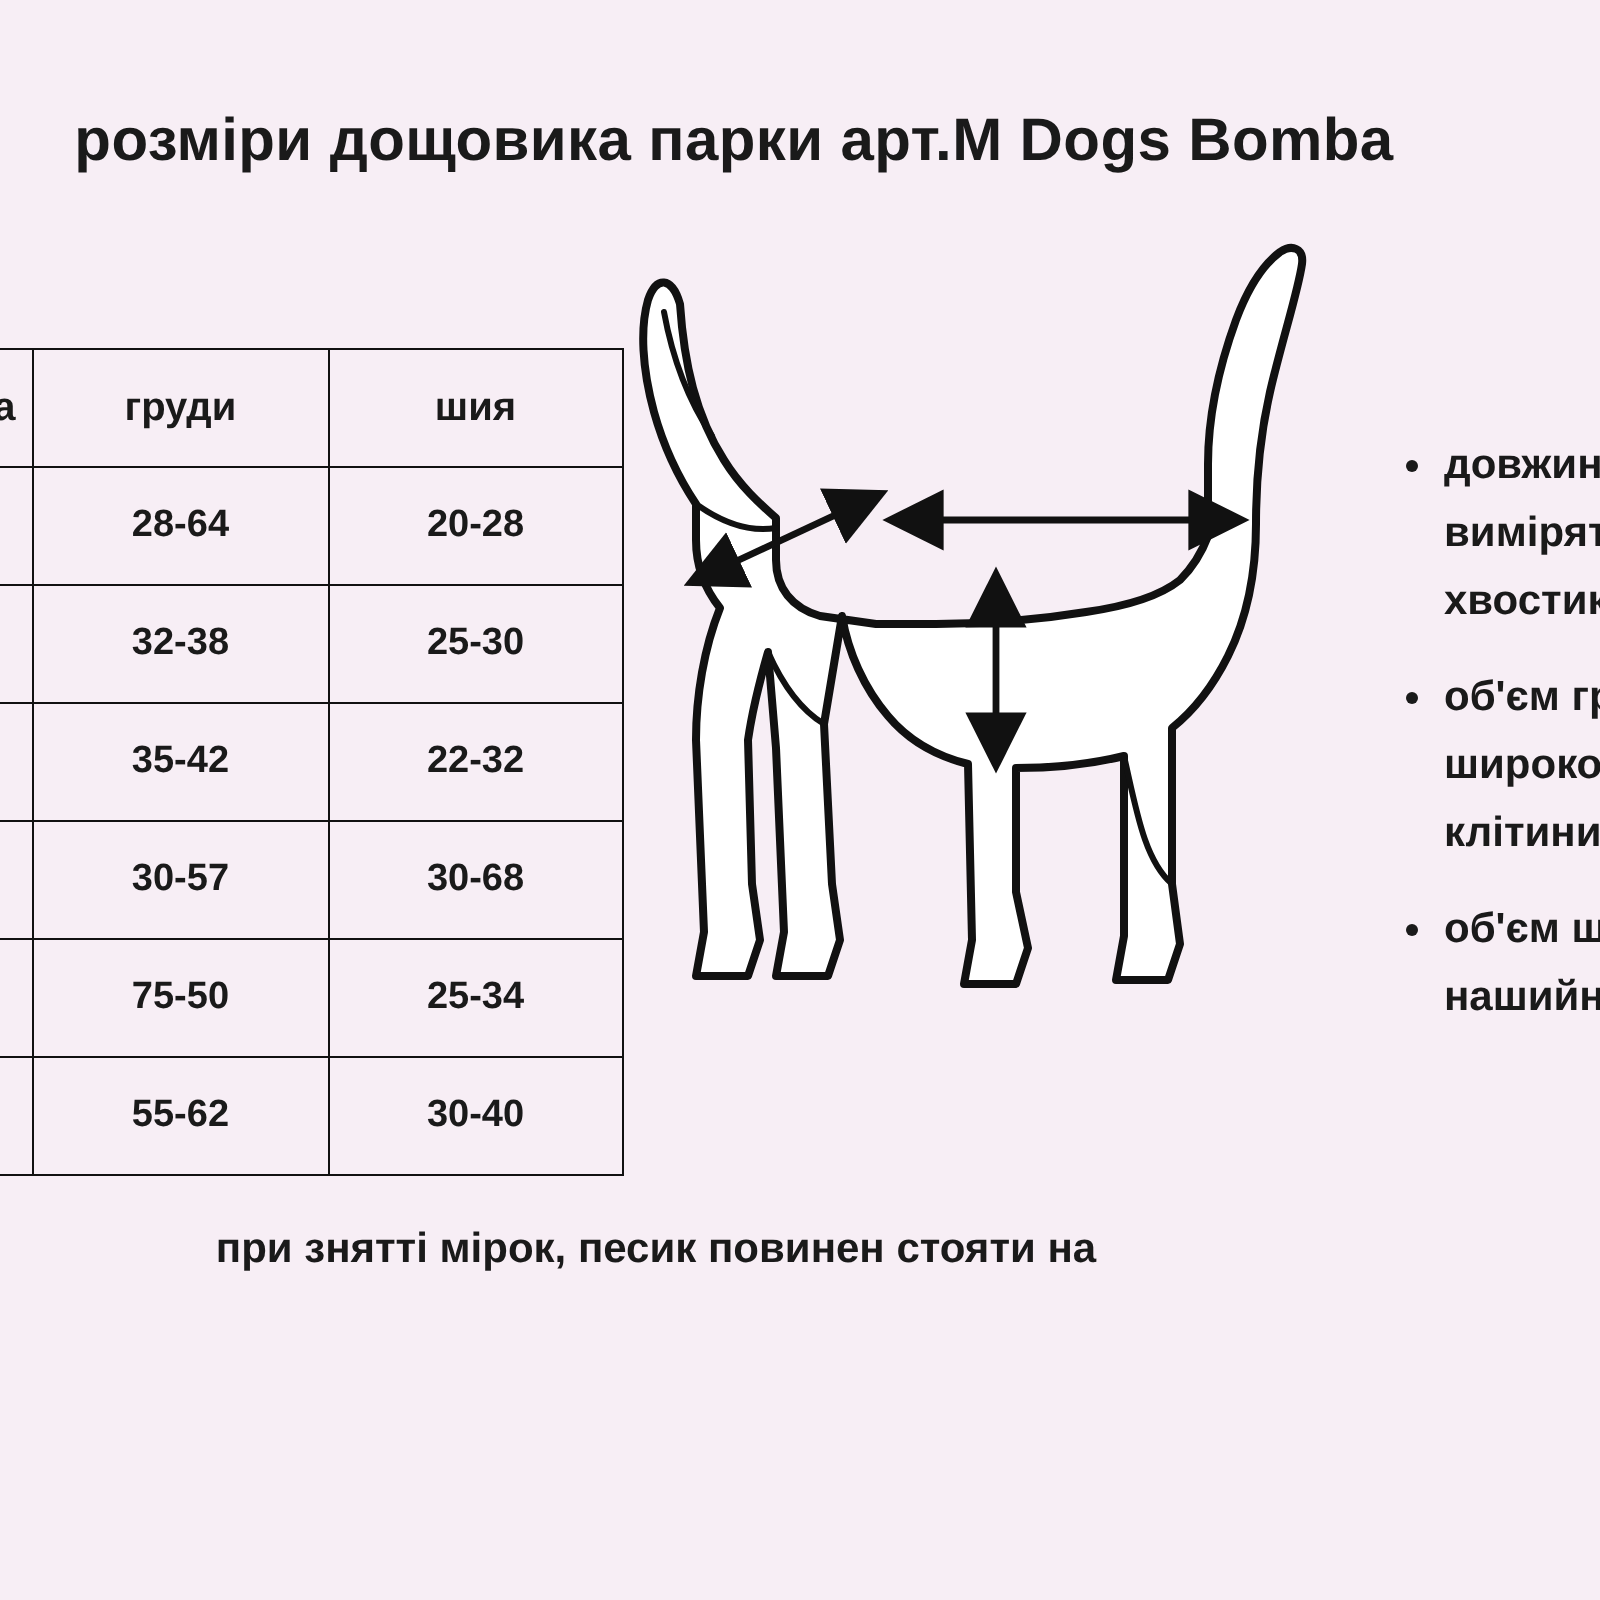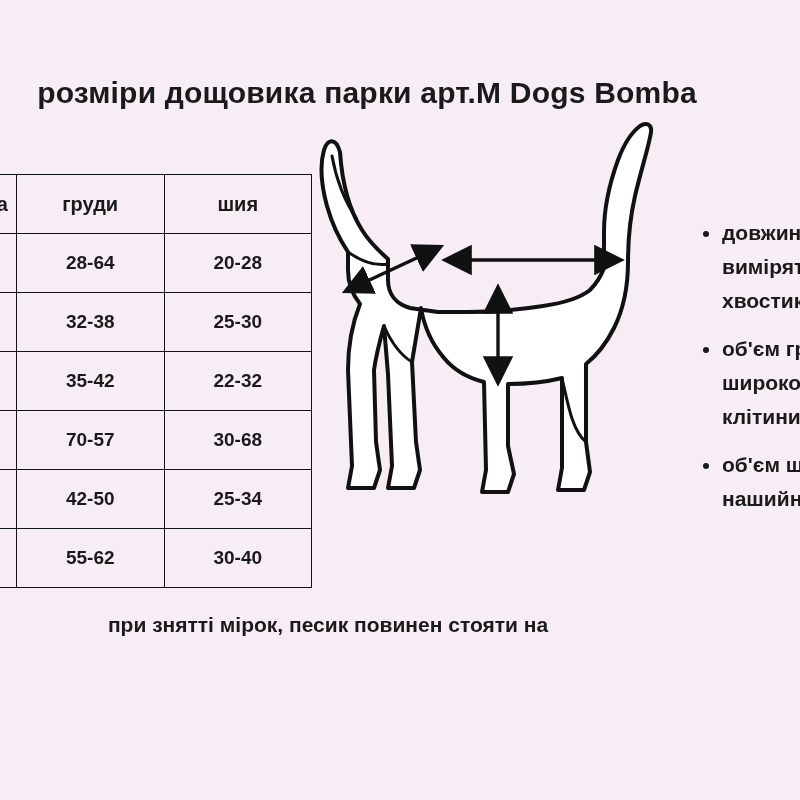--- a/index.html
+++ b/index.html
@@ -12,21 +12,21 @@
     background: #f7eef5;
     font-family: "Liberation Sans", sans-serif;
     color: #1a1a1a;
     overflow: hidden;
     position: relative;
   }
 
   
   #title {
     position: absolute;
-    top: 76px;
+    top: 54px;
     left: 0;
     width: 734px;
     text-align: center;
     font-size: 30px;
     font-weight: bold;
     letter-spacing: 0.2px;
     white-space: nowrap;
     
     transform: translateX(0);
   }
@@ -136,26 +136,26 @@
         <td>32-38</td>
         <td>25-30</td>
       </tr>
       <tr>
         <td>26</td>
         <td>35-42</td>
         <td>22-32</td>
       </tr>
       <tr>
         <td>29</td>
-        <td>70-57</td>
+        <td>30-57</td>
         <td>30-68</td>
       </tr>
       <tr>
         <td>32</td>
-        <td>42-50</td>
+        <td>75-50</td>
         <td>25-34</td>
       </tr>
       <tr>
         <td>35</td>
         <td>55-62</td>
         <td>30-40</td>
       </tr>
     </tbody>
   </table>
 </div>

